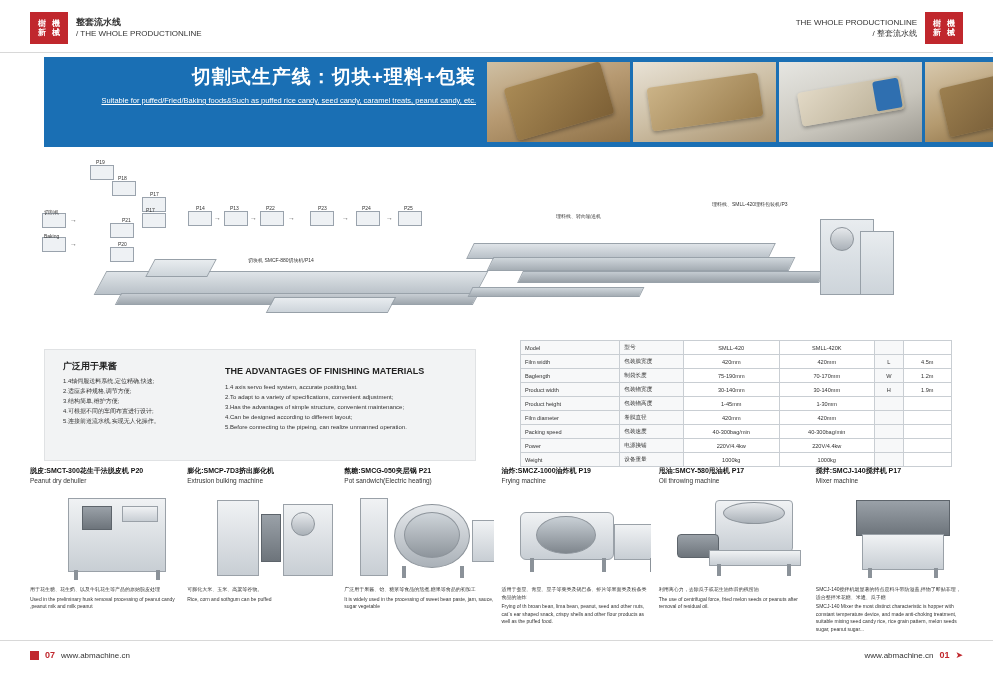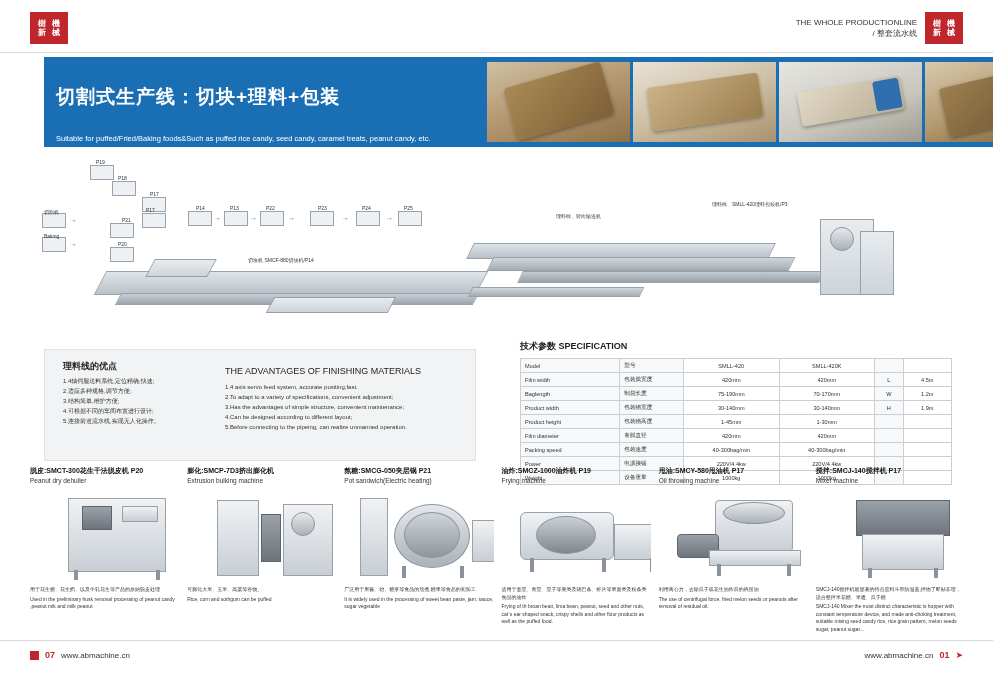--- a/index.html
+++ b/index.html
@@ -13,25 +13,25 @@
     display:flex;flex-wrap:wrap;align-content:center;justify-content:center;text-align:center;font-weight:bold;padding:1px;}
   .logo-mark span{display:block;width:14px;}
   .logo-text{font-size:8px;color:#333;line-height:11px;}
   .logo-text .cn{font-weight:bold;font-size:9px;}
   .top-right{position:absolute;right:30px;top:12px;display:flex;align-items:center;gap:8px;}
   .top-right .tr-text{font-size:8px;color:#333;text-align:right;line-height:11px;}
   .topline{position:absolute;left:0;top:52px;width:993px;height:1px;background:#d8d8d8;}
 
   
   .banner{position:absolute;left:0;top:57px;width:993px;height:90px;background:#1a6fb4;}
-  .banner-inner{position:absolute;left:56px;top:84px;width:420px;color:#fff;}
+  .banner-inner{position:absolute;left:56px;top:64px;width:420px;color:#fff;text-align:right;}
   .banner-title{font-size:19px;font-weight:bold;letter-spacing:1px;}
   .banner-sub{font-size:9.5px;margin-top:6px;}
   .banner-cn2{font-size:11px;margin-top:7px;}
-  .banner-sub2{font-size:7.5px;margin-top:23px;line-height:11px;}
+  .banner-sub2{font-size:7.5px;margin-top:5px;line-height:11px;text-decoration:underline;}
   .banner-left-white{position:absolute;left:0;top:57px;width:44px;height:90px;background:#fff;}
   .photos{position:absolute;left:487px;top:62px;display:flex;gap:3px;}
   .photo{width:143px;height:80px;position:relative;overflow:hidden;background:#cdbfa6;}
   .p1{background:linear-gradient(160deg,#cfc0a4 0%,#b79a72 45%,#8d7046 100%);}
   .p2{background:linear-gradient(160deg,#e8e2d6 0%,#cdbfa5 50%,#a9926e 100%);}
   .p3{background:linear-gradient(160deg,#e6e6e2 0%,#c9c6bd 60%,#9d9a92 100%);}
   .p4{background:linear-gradient(160deg,#d8c9ae 0%,#b49a6f 50%,#7a5d33 100%);}
   .bar-shape{position:absolute;border-radius:4px;}
   .p1 .bar-shape{left:22px;top:12px;width:100px;height:54px;background:linear-gradient(145deg,#a98a55,#7d6036);transform:rotate(-16deg);box-shadow:0 2px 4px rgba(0,0,0,.35);}
   .p2 .bar-shape{left:16px;top:18px;width:112px;height:44px;background:linear-gradient(145deg,#cbb387,#9a7d4d);transform:rotate(-8deg);box-shadow:0 2px 4px rgba(0,0,0,.3);}
@@ -45,21 +45,21 @@
   .dg-box{position:absolute;border:1px solid #9aa3ad;background:#eef1f4;}
   .dg-box.small{width:22px;height:13px;}
   .dg-arrow{position:absolute;font-size:7px;color:#666;}
   .machine{position:absolute;background:linear-gradient(180deg,#e8ecef,#cdd4da);border:1px solid #97a0a8;}
   .belt{position:absolute;background:linear-gradient(180deg,#dfe4e8,#b9c1c8);border:1px solid #99a2aa;}
 
   
   .adv{position:absolute;left:44px;top:349px;width:430px;height:110px;background:#f2f3f4;border:1px solid #e0e2e4;}
   .adv-cn-title{position:absolute;left:18px;top:10px;font-size:9px;font-weight:bold;color:#222;}
   .adv-cn-list{position:absolute;left:18px;top:26px;width:180px;font-size:6px;line-height:10px;color:#333;}
-  .adv-en-title{position:absolute;left:180px;top:16px;width:250px;font-size:9px;font-weight:normal;color:#222;}
+  .adv-en-title{position:absolute;left:180px;top:16px;width:250px;font-size:9px;font-weight:bold;color:#222;}
   .adv-en-list{position:absolute;left:180px;top:32px;width:250px;font-size:6px;line-height:10px;color:#333;}
 
   
   .spec{position:absolute;left:520px;top:340px;width:432px;}
   .spec-title{font-size:9px;font-weight:bold;margin-bottom:5px;color:#222;}
   table.spec-table{border-collapse:collapse;width:100%;font-size:5.6px;background:#fff;}
   table.spec-table td{border:1px solid #c9ced3;padding:2px 4px;height:9px;color:#333;}
   td.lbl{width:92px;background:#f7f8f9;}
   td.lbl-cn{width:56px;background:#f7f8f9;}
   td.val{width:88px;text-align:center;}
@@ -94,20 +94,24 @@
 
 <div class="page">
 
   <div class="topbar">
     <div class="logo-block">
       <div class="logo-mark">
         <span>樹</span>
         <span>機</span>
         <span>新</span>
         <span>械</span>
+      </div>
+      <div class="logo-text">
+        <div class="cn">整套流水线</div>
+        <div>/ THE WHOLE PRODUCTIONLINE</div>
       </div>
     </div>
     <div class="top-right">
       <div class="tr-text">
         <div>THE WHOLE PRODUCTIONLINE</div>
         <div>/ 整套流水线</div>
       </div>
       <div class="logo-mark">
         <span>樹</span>
         <span>機</span>
@@ -188,40 +192,39 @@
     <div class="dg-label" style="left:118px;top:94px;">P20</div>
     <div class="dg-label" style="left:122px;top:70px;">P21</div>
     <div class="dg-label" style="left:44px;top:62px;">切割机</div>
     <div class="dg-label" style="left:44px;top:86px;">Baking</div>
     <div class="dg-label" style="left:248px;top:110px;">切块机 SMCF-880切块机/P14</div>
     <div class="dg-label" style="left:556px;top:66px;">理料线、转向输送机</div>
     <div class="dg-label" style="left:712px;top:54px;">理料线、SMLL-420理料包装机/P3</div>
   </div>
 
   <div class="adv">
-    <div class="adv-cn-title">理料线的优点</div>
+    <div class="adv-cn-title">广泛用于果酱</div>
     <div class="adv-cn-list">
       <div>1.4轴伺服送料系统,定位精确,快速;</div>
       <div>2.适应多种规格,调节方便;</div>
       <div>3.结构简单,维护方便;</div>
       <div>4.可根据不同的车间布置进行设计;</div>
       <div>5.连接前道流水线,实现无人化操作。</div>
     </div>
     <div class="adv-en-title">THE ADVANTAGES OF FINISHING MATERIALS</div>
     <div class="adv-en-list">
       <div>1.4 axis servo feed system, accurate positing,fast.</div>
       <div>2.To adapt to a variety of specifications, convenient adjustment;</div>
       <div>3.Has the advantages of simple structure, convenient maintenance;</div>
       <div>4.Can be designed according to different layout;</div>
       <div>5.Before connecting to the pipeing, can realize unmanned operation.</div>
     </div>
   </div>
 
   <div class="spec">
-    <div class="spec-title">技术参数 SPECIFICATION</div>
     <table class="spec-table">
       <tbody>
           <tr>
         <td class="lbl">Model</td>
         <td class="lbl-cn">型号</td>
         <td class="val">SMLL-420</td>
         <td class="val">SMLL-420K</td>
         <td class="side"></td>
         <td class="sideval"></td>
       </tr>

